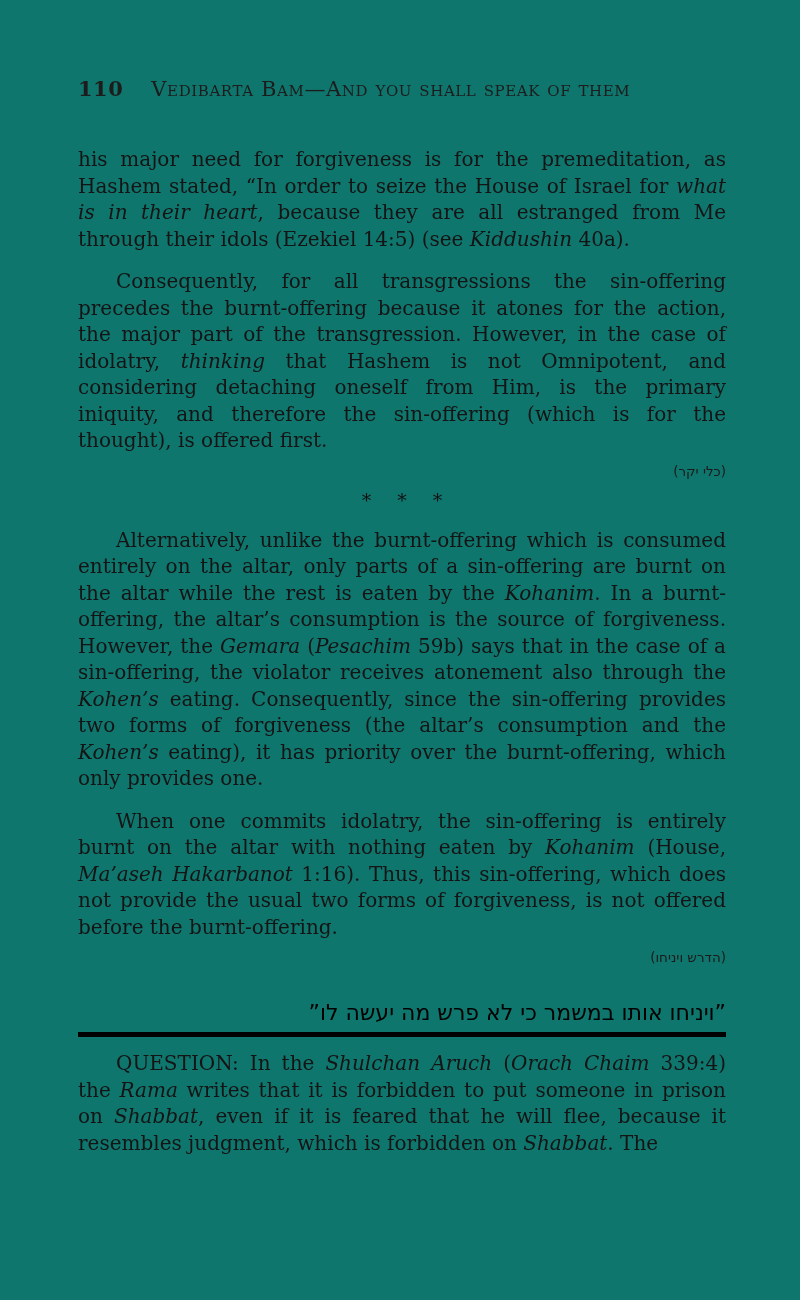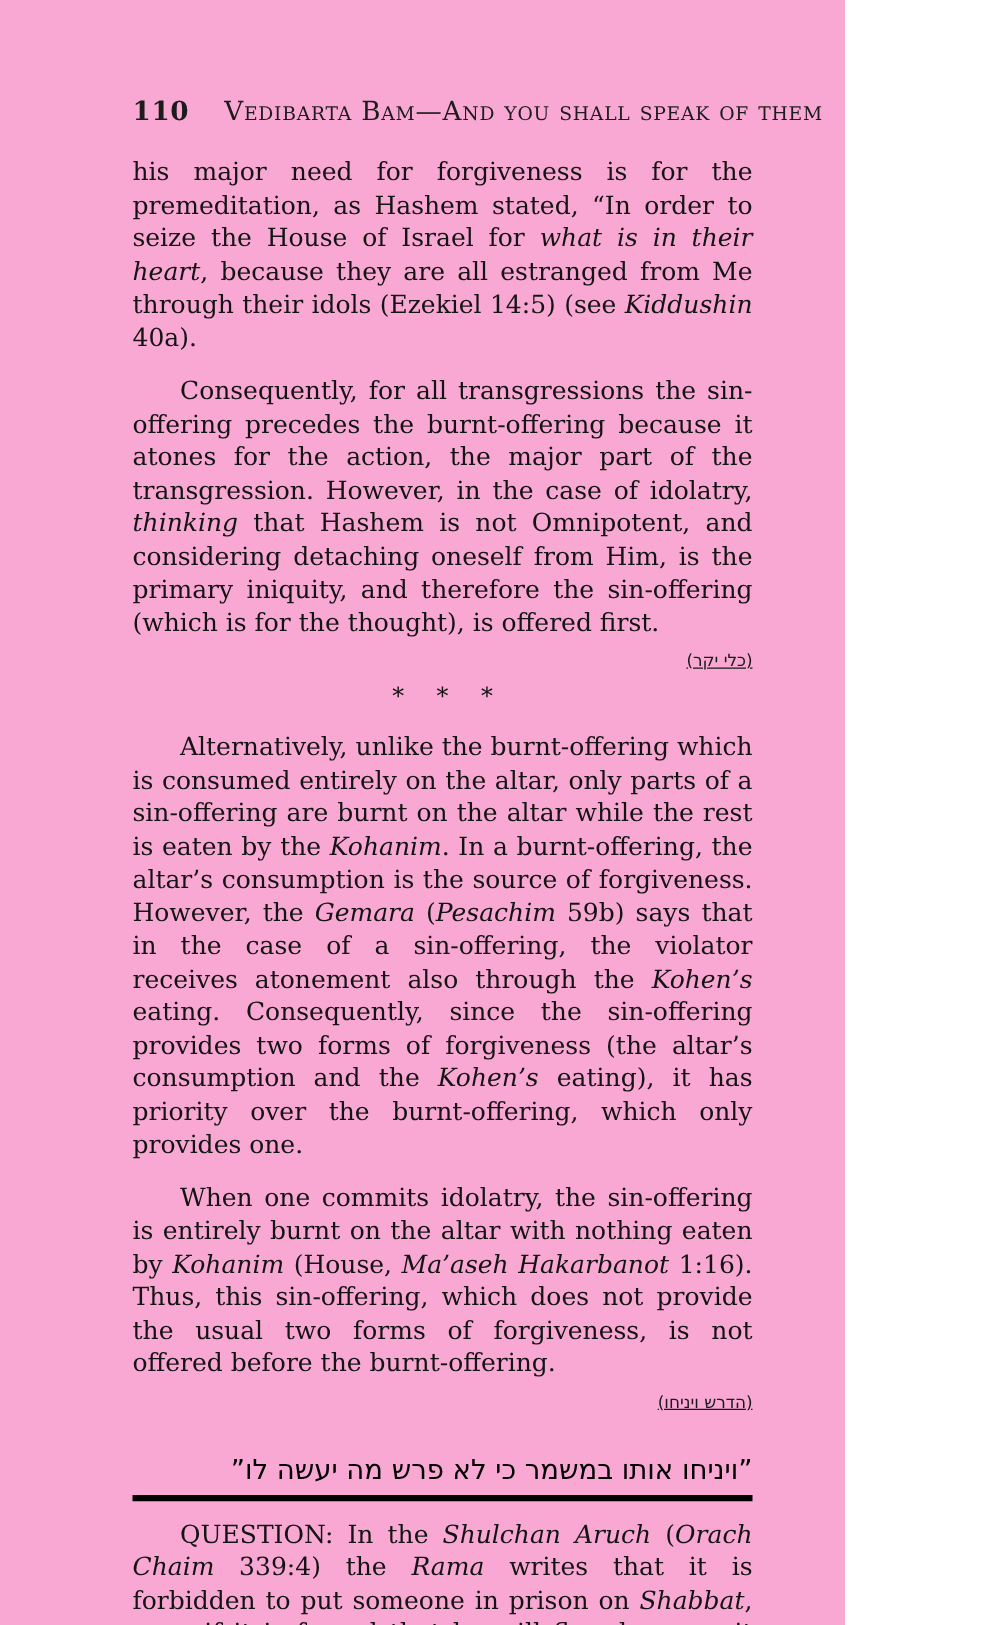--- a/index.html
+++ b/index.html
@@ -8,24 +8,24 @@
     background: #ffffff;
   }
   body {
     width: 800px;
     height: 1300px;
     overflow: hidden;
     color: #161616;
   }
   .page {
     box-sizing: border-box;
-    width: 676px;
+    width: 800px;
     height: 1300px;
-    padding: 76px 74px 0 106px;
-    background: #f9a8d4;
+    padding: 76px 74px 0 78px;
+    background: #0f766e;
     font-family: "DejaVu Serif", "Liberation Serif", serif;
   }
   .running-header {
     font-size: 21px;
     line-height: 26px;
     white-space: nowrap;
     color: #1c1c1c;
   }
   .page-number {
     font-weight: 700;
@@ -39,35 +39,34 @@
   .body-para {
     font-size: 20px;
     line-height: 26.5px;
     text-align: justify;
     text-indent: 38px;
     margin: 16px 0 0 0;
     color: #141414;
   }
   .body-para.noindent {
     text-indent: 0;
-    margin-top: 22px;
+    margin-top: 44px;
   }
   .it { font-style: italic; }
   .attribution-wrap {
     text-align: right;
     margin-top: 7px;
   }
   .attribution-text {
     direction: rtl;
     unicode-bidi: embed;
     display: inline-block;
     font-family: "DejaVu Sans", sans-serif;
     font-size: 13.5px;
     color: #1a1a1a;
-    text-decoration: underline;
   }
   .separator {
     text-align: center;
     font-size: 19px;
     word-spacing: 20px;
     margin-top: 9px;
     color: #111;
   }
   .hebrew-heading {
     direction: rtl;

